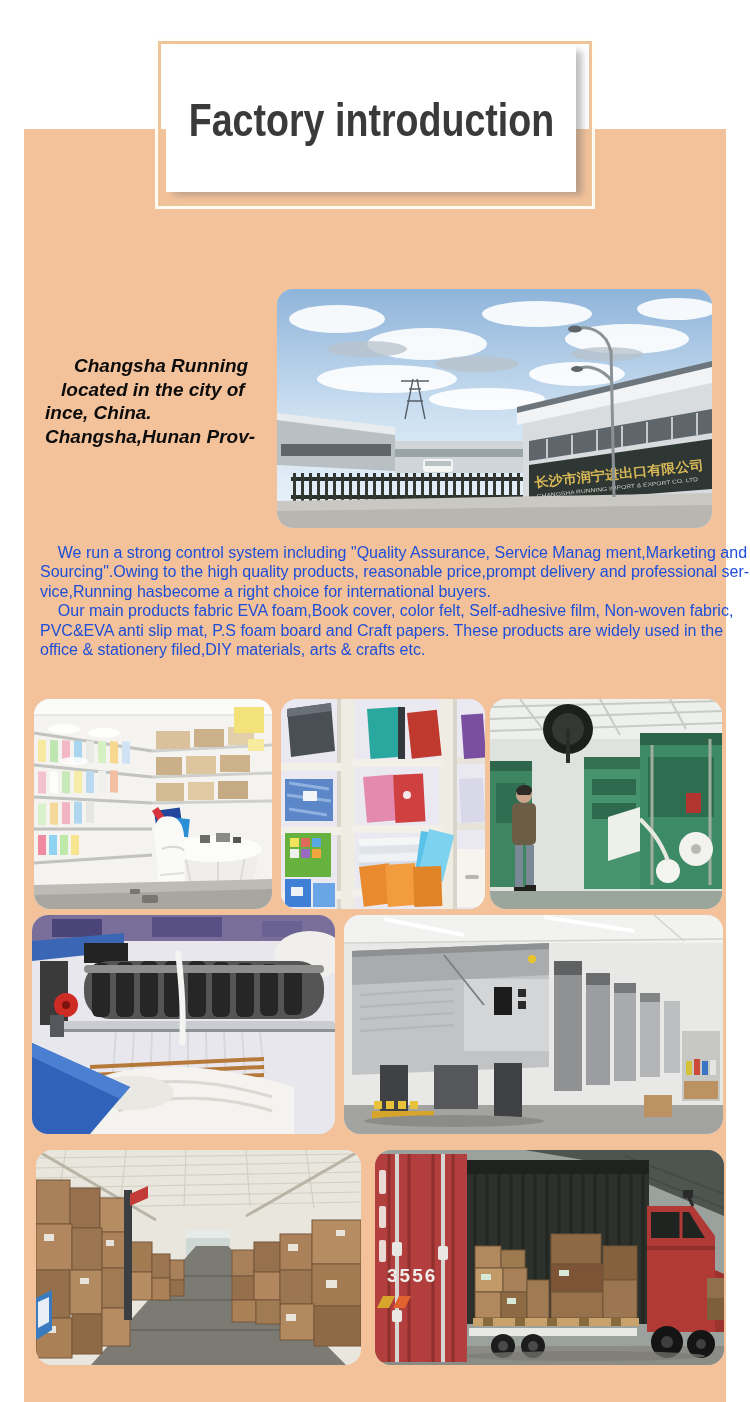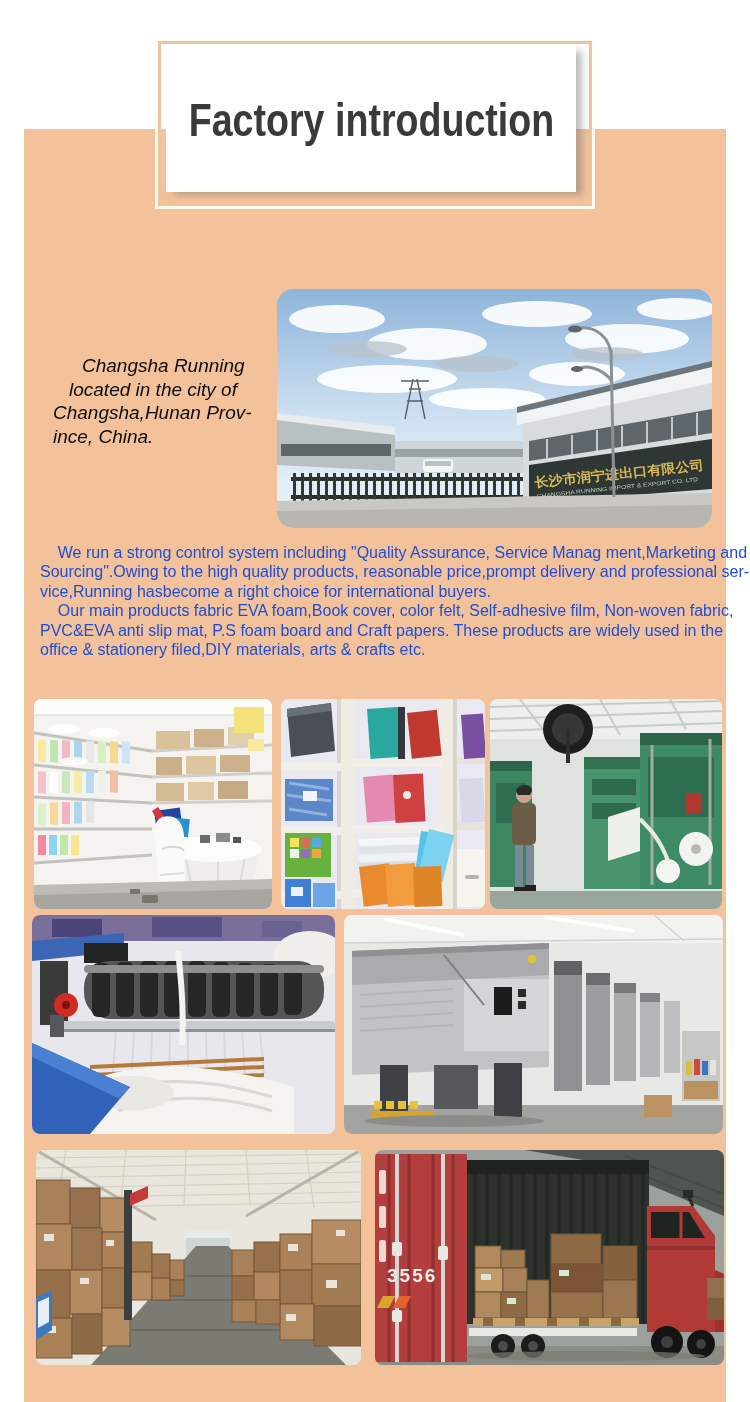--- a/index.html
+++ b/index.html
@@ -11,36 +11,36 @@
   
   .title-frame{position:absolute;left:158px;top:25px;width:434px;height:165px;
     border:3px solid #eec49a;box-shadow:0 0 0 3px rgba(255,254,248,.95);}
   .title-card{position:absolute;left:5px;top:2px;right:13px;bottom:11px;background:#ffffff;
     box-shadow:7px 4px 7px -1px rgba(110,110,110,.45);
     display:flex;align-items:center;justify-content:center;}
   .title-card h1{margin:0;font-size:47px;font-weight:700;color:#3a3a3a;letter-spacing:0;
     transform:scaleX(.80);transform-origin:center;white-space:nowrap;}
 
   
-  .intro{position:absolute;left:25px;top:338px;width:252px;padding-left:28px;
-    font-weight:400;font-style:italic;font-size:19px;line-height:23.5px;color:#0c0c0c;}
+  .intro{position:absolute;left:25px;top:338px;width:252px;padding-left:20px;
+    font-weight:700;font-style:italic;font-size:19px;line-height:23.5px;color:#0c0c0c;}
   .intro .ln{white-space:nowrap;}
   .intro .ind-big{text-indent:29px;}
   .intro .ind-sm{text-indent:16px;}
 
   
   .factory-photo{position:absolute;left:277px;top:273px;width:435px;height:239px;
     border-radius:16px;overflow:hidden;background:#cfe0ef;}
 
   
   .about{position:absolute;left:40px;top:527px;width:678px;font-size:16px;line-height:19.4px;color:#1d4ed8;}
   .about .ln{white-space:pre;}
 
   
-  .photo{position:absolute;border-radius:8px;overflow:hidden;background:#ddd;}
+  .photo{position:absolute;border-radius:16px;overflow:hidden;background:#ddd;}
   .photo svg{display:block;width:100%;height:100%;}
   .ph-showroom{left:34px;top:683px;width:238px;height:210px;}
   .ph-folders{left:281px;top:683px;width:204px;height:210px;}
   .ph-green{left:490px;top:683px;width:232px;height:210px;}
   .ph-slit{left:32px;top:899px;width:303px;height:219px;}
   .ph-press{left:344px;top:899px;width:379px;height:219px;}
   .ph-ware{left:36px;top:1134px;width:325px;height:215px;}
   .ph-truck{left:375px;top:1134px;width:349px;height:215px;}
 </style>
 </head>
@@ -51,22 +51,22 @@
 
   <div class="title-frame">
     <div class="title-card">
       <h1>Factory introduction</h1>
     </div>
   </div>
 
   <div class="intro">
     <div class="ln ind-big">Changsha Running</div>
     <div class="ln ind-sm">located in the city of</div>
+    <div class="ln">ince, China.</div>
     <div class="ln">Changsha,Hunan Prov-</div>
-    <div class="ln">ince, China.</div>
   </div>
 
   <div class="factory-photo" aria-label="Factory campus front gate with office building">
     <svg viewBox="0 0 435 239" preserveAspectRatio="none">
       <defs>
         <linearGradient id="sky" x1="0" y1="0" x2="0" y2="1">
           <stop offset="0" stop-color="#8fb4da"></stop>
             <stop offset="0.55" stop-color="#cfe2f2"></stop>
             <stop offset="1" stop-color="#eef4fa"></stop>
         </linearGradient>

